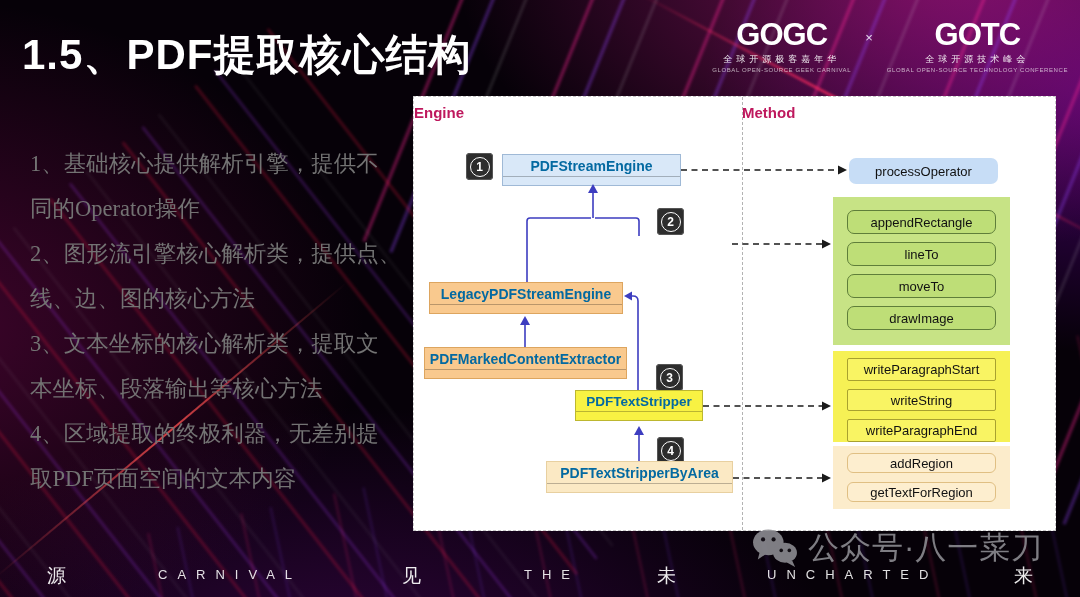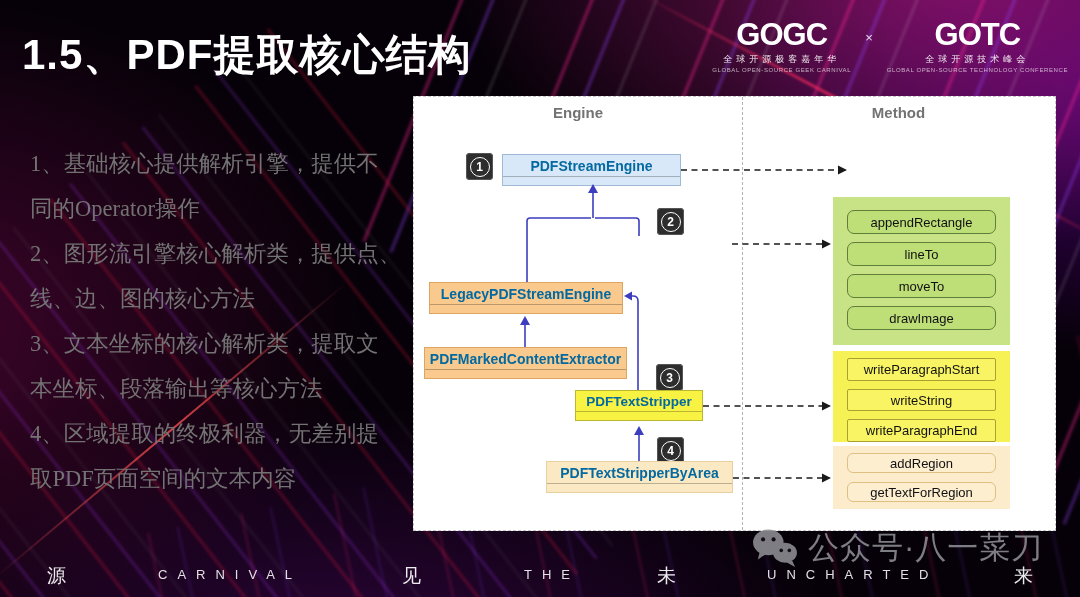--- a/index.html
+++ b/index.html
@@ -44,21 +44,21 @@
   .logo-x{font-size:13px;margin-top:10px;color:rgba(255,255,255,.85);}
 
   
   .notes{position:absolute;left:30px;top:141px;width:378px;z-index:2;color:#737373;
     font-family:"Liberation Serif","DejaVu Serif",serif;font-size:22.5px;line-height:45px;}
   .notes .nline{white-space:nowrap;}
 
   
   .panel{position:absolute;left:413px;top:96px;width:643px;height:435px;background:#fff;
     border:1px dashed #c9c9c9;box-sizing:border-box;z-index:3;}
-  .colhdr{position:absolute;top:7px;font-size:15px;font-weight:bold;color:#737373;text-align:center;}
+  .colhdr{position:absolute;top:7px;font-size:15px;font-weight:bold;color:#be185d;}
   .hdr-engine{left:0;width:328px;}
   .hdr-method{left:328px;width:313px;}
   .divider{position:absolute;left:328px;top:0;height:433px;width:0;border-left:1px dashed #9a9a9a;opacity:.75;}
 
   .clsbox{position:absolute;box-sizing:border-box;}
   .clst{font-weight:bold;font-size:14px;color:#0369a1;text-align:center;padding:3px 2px 2px;
     border-bottom:1px solid rgba(0,0,0,.25);white-space:nowrap;overflow:hidden;}
   .clssub{height:8px;}
   .blue-box{background:var(--blue-fill);border:1px solid #9fb9d6;}
   .green-box{background:var(--green-fill);border:1px solid #85a348;}
@@ -171,20 +171,21 @@
   </div>
   <div class="clsbox yellow-box" style="left:161px;top:293px;width:128px;">
     <div class="clst" style="font-size:13.5px;">PDFTextStripper</div>
     <div class="clssub"></div>
   </div>
   <div class="clsbox cream-box" style="left:132px;top:364px;width:187px;">
     <div class="clst">PDFTextStripperByArea</div>
     <div class="clssub"></div>
   </div>
 
+  <div class="pill pill-blue">processOperator</div>
 
   <div class="group group-green">
     <div class="pill">appendRectangle</div>
     <div class="pill">lineTo</div>
     <div class="pill">moveTo</div>
     <div class="pill">drawImage</div>
   </div>
 
   <div class="group group-yellow">
     <div class="pill">writeParagraphStart</div>

